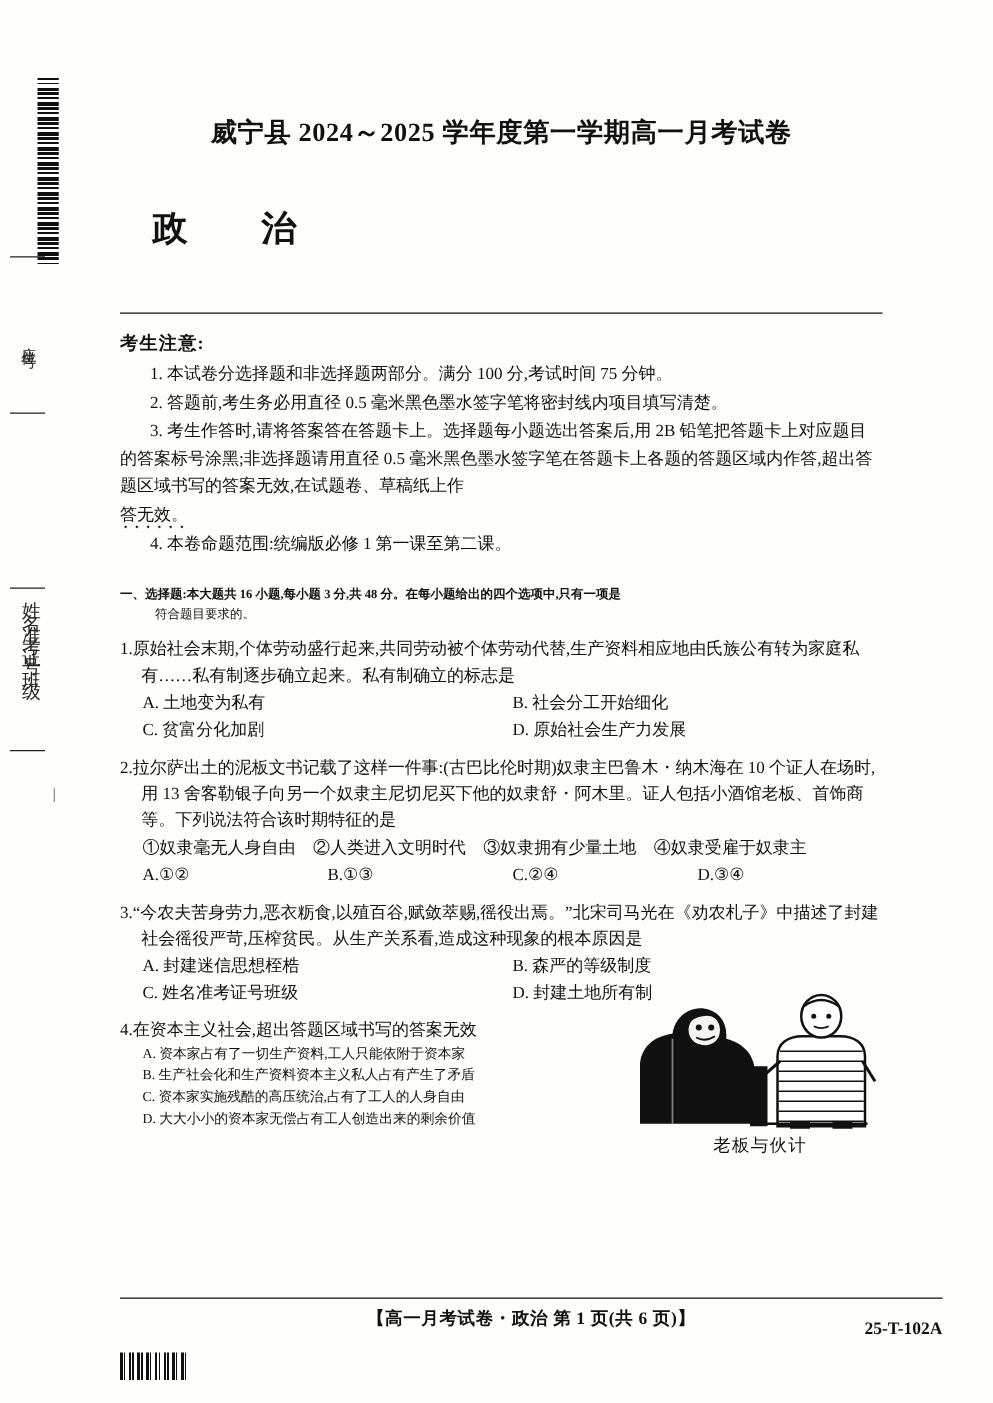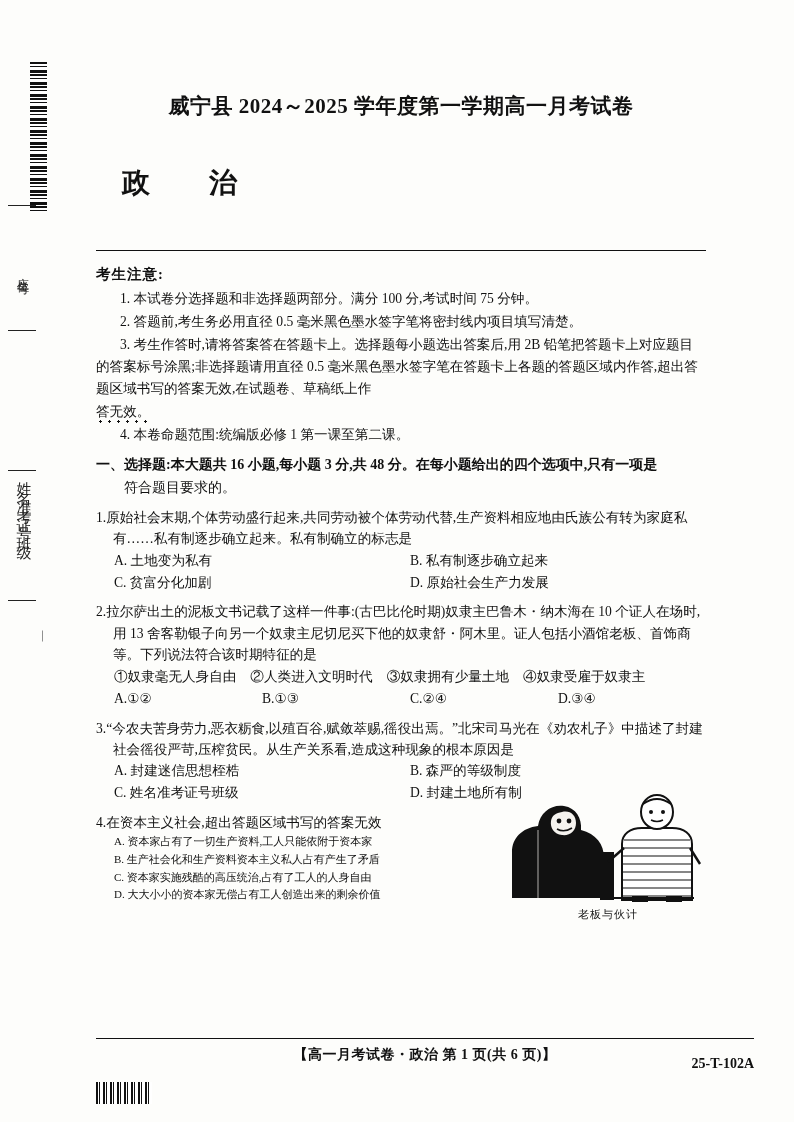--- a/index.html
+++ b/index.html
@@ -133,22 +133,22 @@
     position: absolute;
     left: 0; right: 0;
     bottom: -4px;
     height: 3px;
     background-image: radial-gradient(circle, #111 1.1px, transparent 1.2px);
     background-size: 9px 3px;
     background-repeat: repeat-x;
   }
 
   .sec-head {
-    margin-top: 8px;
-    font-size: 14px;
+    margin-top: 22px;
+    font-size: 10px;
     line-height: 1.6;
   }
   .sec-head b { font-weight: bold; }
   .sec-head .indent2 { display: block; text-indent: 28px; }
 
   .q {
     margin-top: 8px;
     font-size: 13.6px;
     line-height: 1.58;
   }
@@ -195,21 +195,21 @@
   }
   .figure {
     position: absolute;
     right: -6px;
     top: -26px;
     width: 208px;
     text-align: center;
   }
   .figure svg { display: block; }
   .fig-cap {
-    font-size: 11px;
+    font-size: 14px;
     margin-top: 2px;
     letter-spacing: 1px;
   }
 
   
   .footer {
     position: absolute;
     left: 96px;
     right: 40px;
     bottom: 48px;
@@ -294,21 +294,21 @@
       <b>一、选择题:</b><b>本大题共 16 小题,每小题 3 分,共 48 分。在每小题给出的四个选项中,只有一项是</b>
       <span class="indent2">符合题目要求的。</span>
     </div>
 
     <div class="q">
       <div class="stem">
         <span>1.</span><span>原始社会末期,个体劳动盛行起来,共同劳动被个体劳动代替,生产资料相应地由氏族公有转为家庭私有……私有制逐步确立起来。私有制确立的标志是</span>
       </div>
       <div class="opt-row">
         <div class="o">A. 土地变为私有</div>
-        <div class="o">B. 私有制逐步确立起来</div>
+        <div class="o">B. 社会分工开始细化</div>
       </div>
       <div class="opt-row">
         <div class="o">C. 贫富分化加剧</div>
         <div class="o">D. 原始社会生产力发展</div>
       </div>
     </div>
 
     <div class="q">
       <div class="stem">
         <span>2.</span><span>拉尔萨出土的泥板文书记载了这样一件事:(古巴比伦时期)奴隶主巴鲁木・纳木海在 10 个证人在场时,用 13 舍客勒银子向另一个奴隶主尼切尼买下他的奴隶舒・阿木里。证人包括小酒馆老板、首饰商等。下列说法符合该时期特征的是</span>

